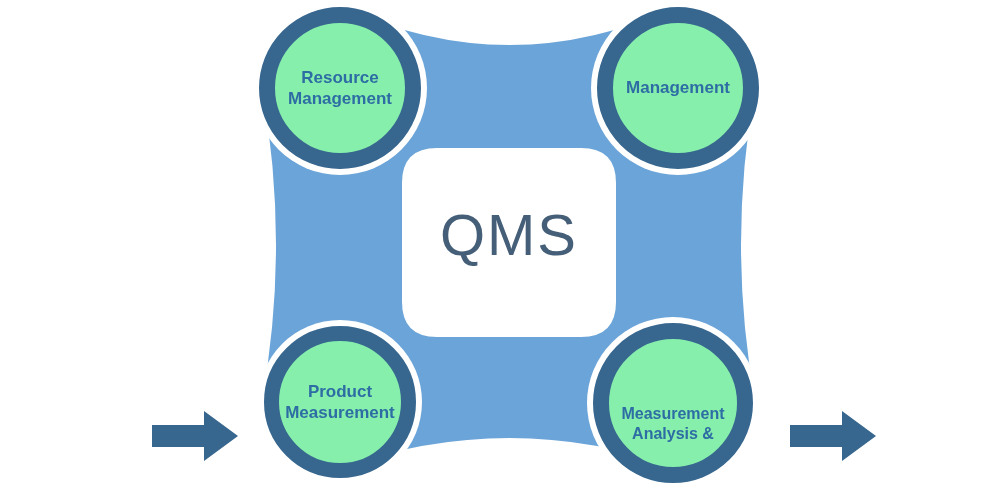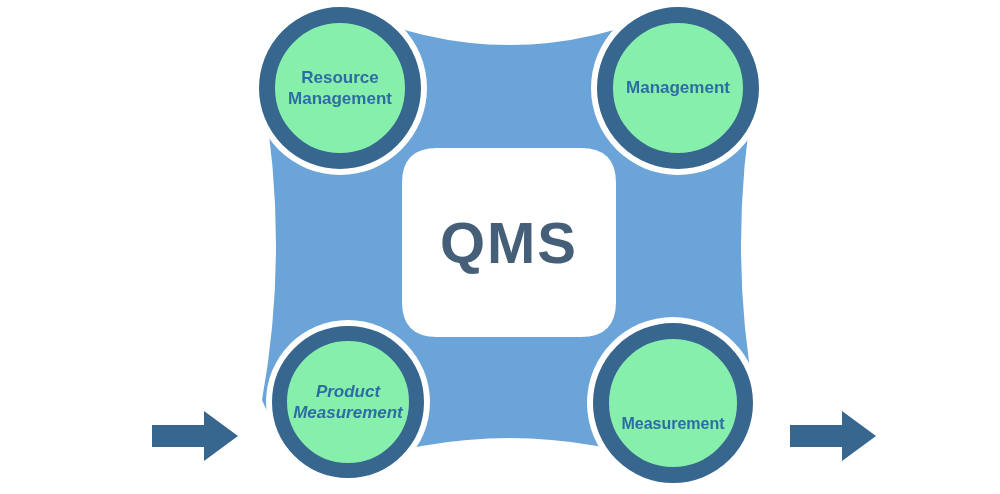--- a/index.html
+++ b/index.html
@@ -24,28 +24,28 @@
   .node-label{
     color:#2E6DA4;
     font-weight:bold;
     font-size:17px;
     line-height:1.25;
   }
   .node-label span{display:block;}
   .node.small .node-label{font-size:16px;line-height:1.22;margin-top:42px;}
   .node.tl{left:259px;top:7px;width:162px;height:162px;}
   .node.tr{left:597px;top:7px;width:162px;height:162px;}
-  .node.bl{left:272px;top:326px;width:152px;height:152px;border-width:15px;font-style:italic;}
+  .node.bl{left:264px;top:326px;width:152px;height:152px;border-width:15px;}
   .node.br{left:593px;top:323px;width:160px;height:160px;}
   .center-label{
     position:absolute;
-    left:402px;top:148px;width:214px;height:189px;
+    left:402px;top:140px;width:214px;height:189px;
     display:flex;align-items:center;justify-content:center;
     color:#455F78;
-    font-weight:bold;
+    font-weight:normal;
     font-size:58px;
     letter-spacing:2px;
   }
 </style>
 </head>
 <body>
 
 <div class="stage">
 
   <svg class="band-svg" viewBox="0 0 1000 494" xmlns="http://www.w3.org/2000/svg">
@@ -84,18 +84,19 @@
   <div class="node bl">
     <div class="node-label">
       <span>Product</span>
       <span>Measurement</span>
     </div>
   </div>
 
   <div class="node br small">
     <div class="node-label">
       <span>Measurement</span>
+      <span>Analysis &amp;</span>
     </div>
   </div>
 
   <div class="center-label">QMS</div>
 
 </div>
 
 </body></html>

